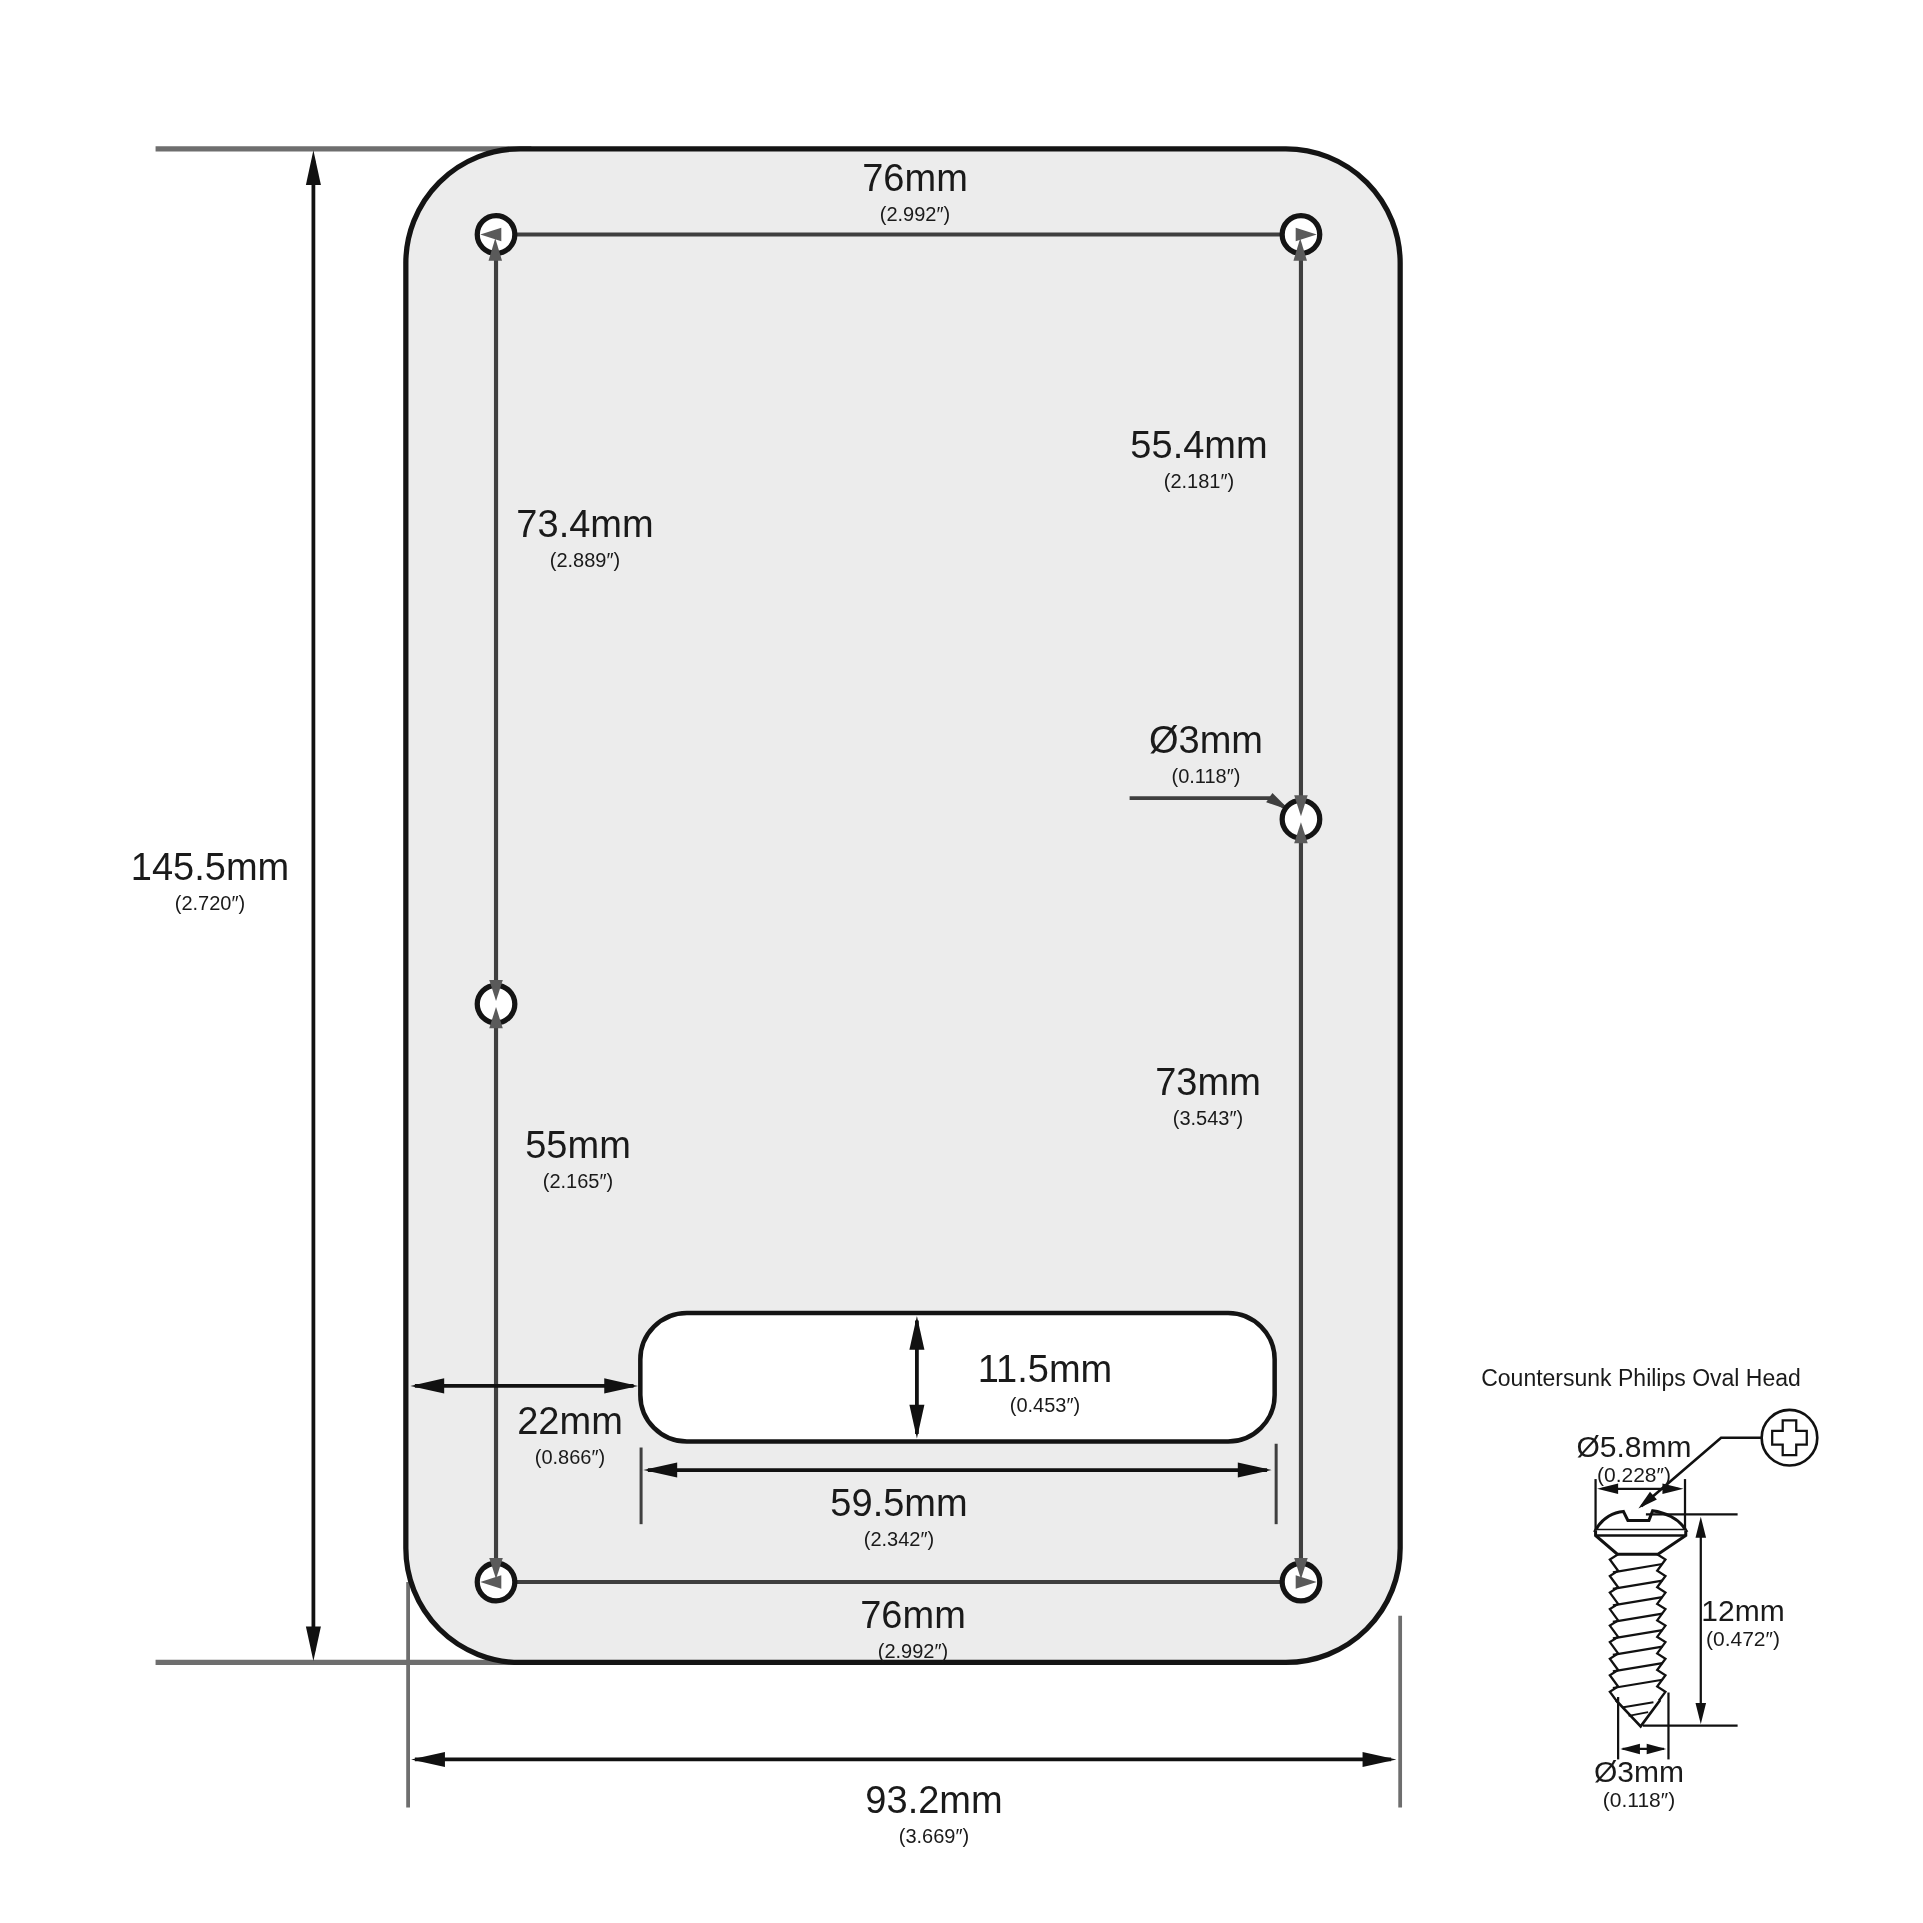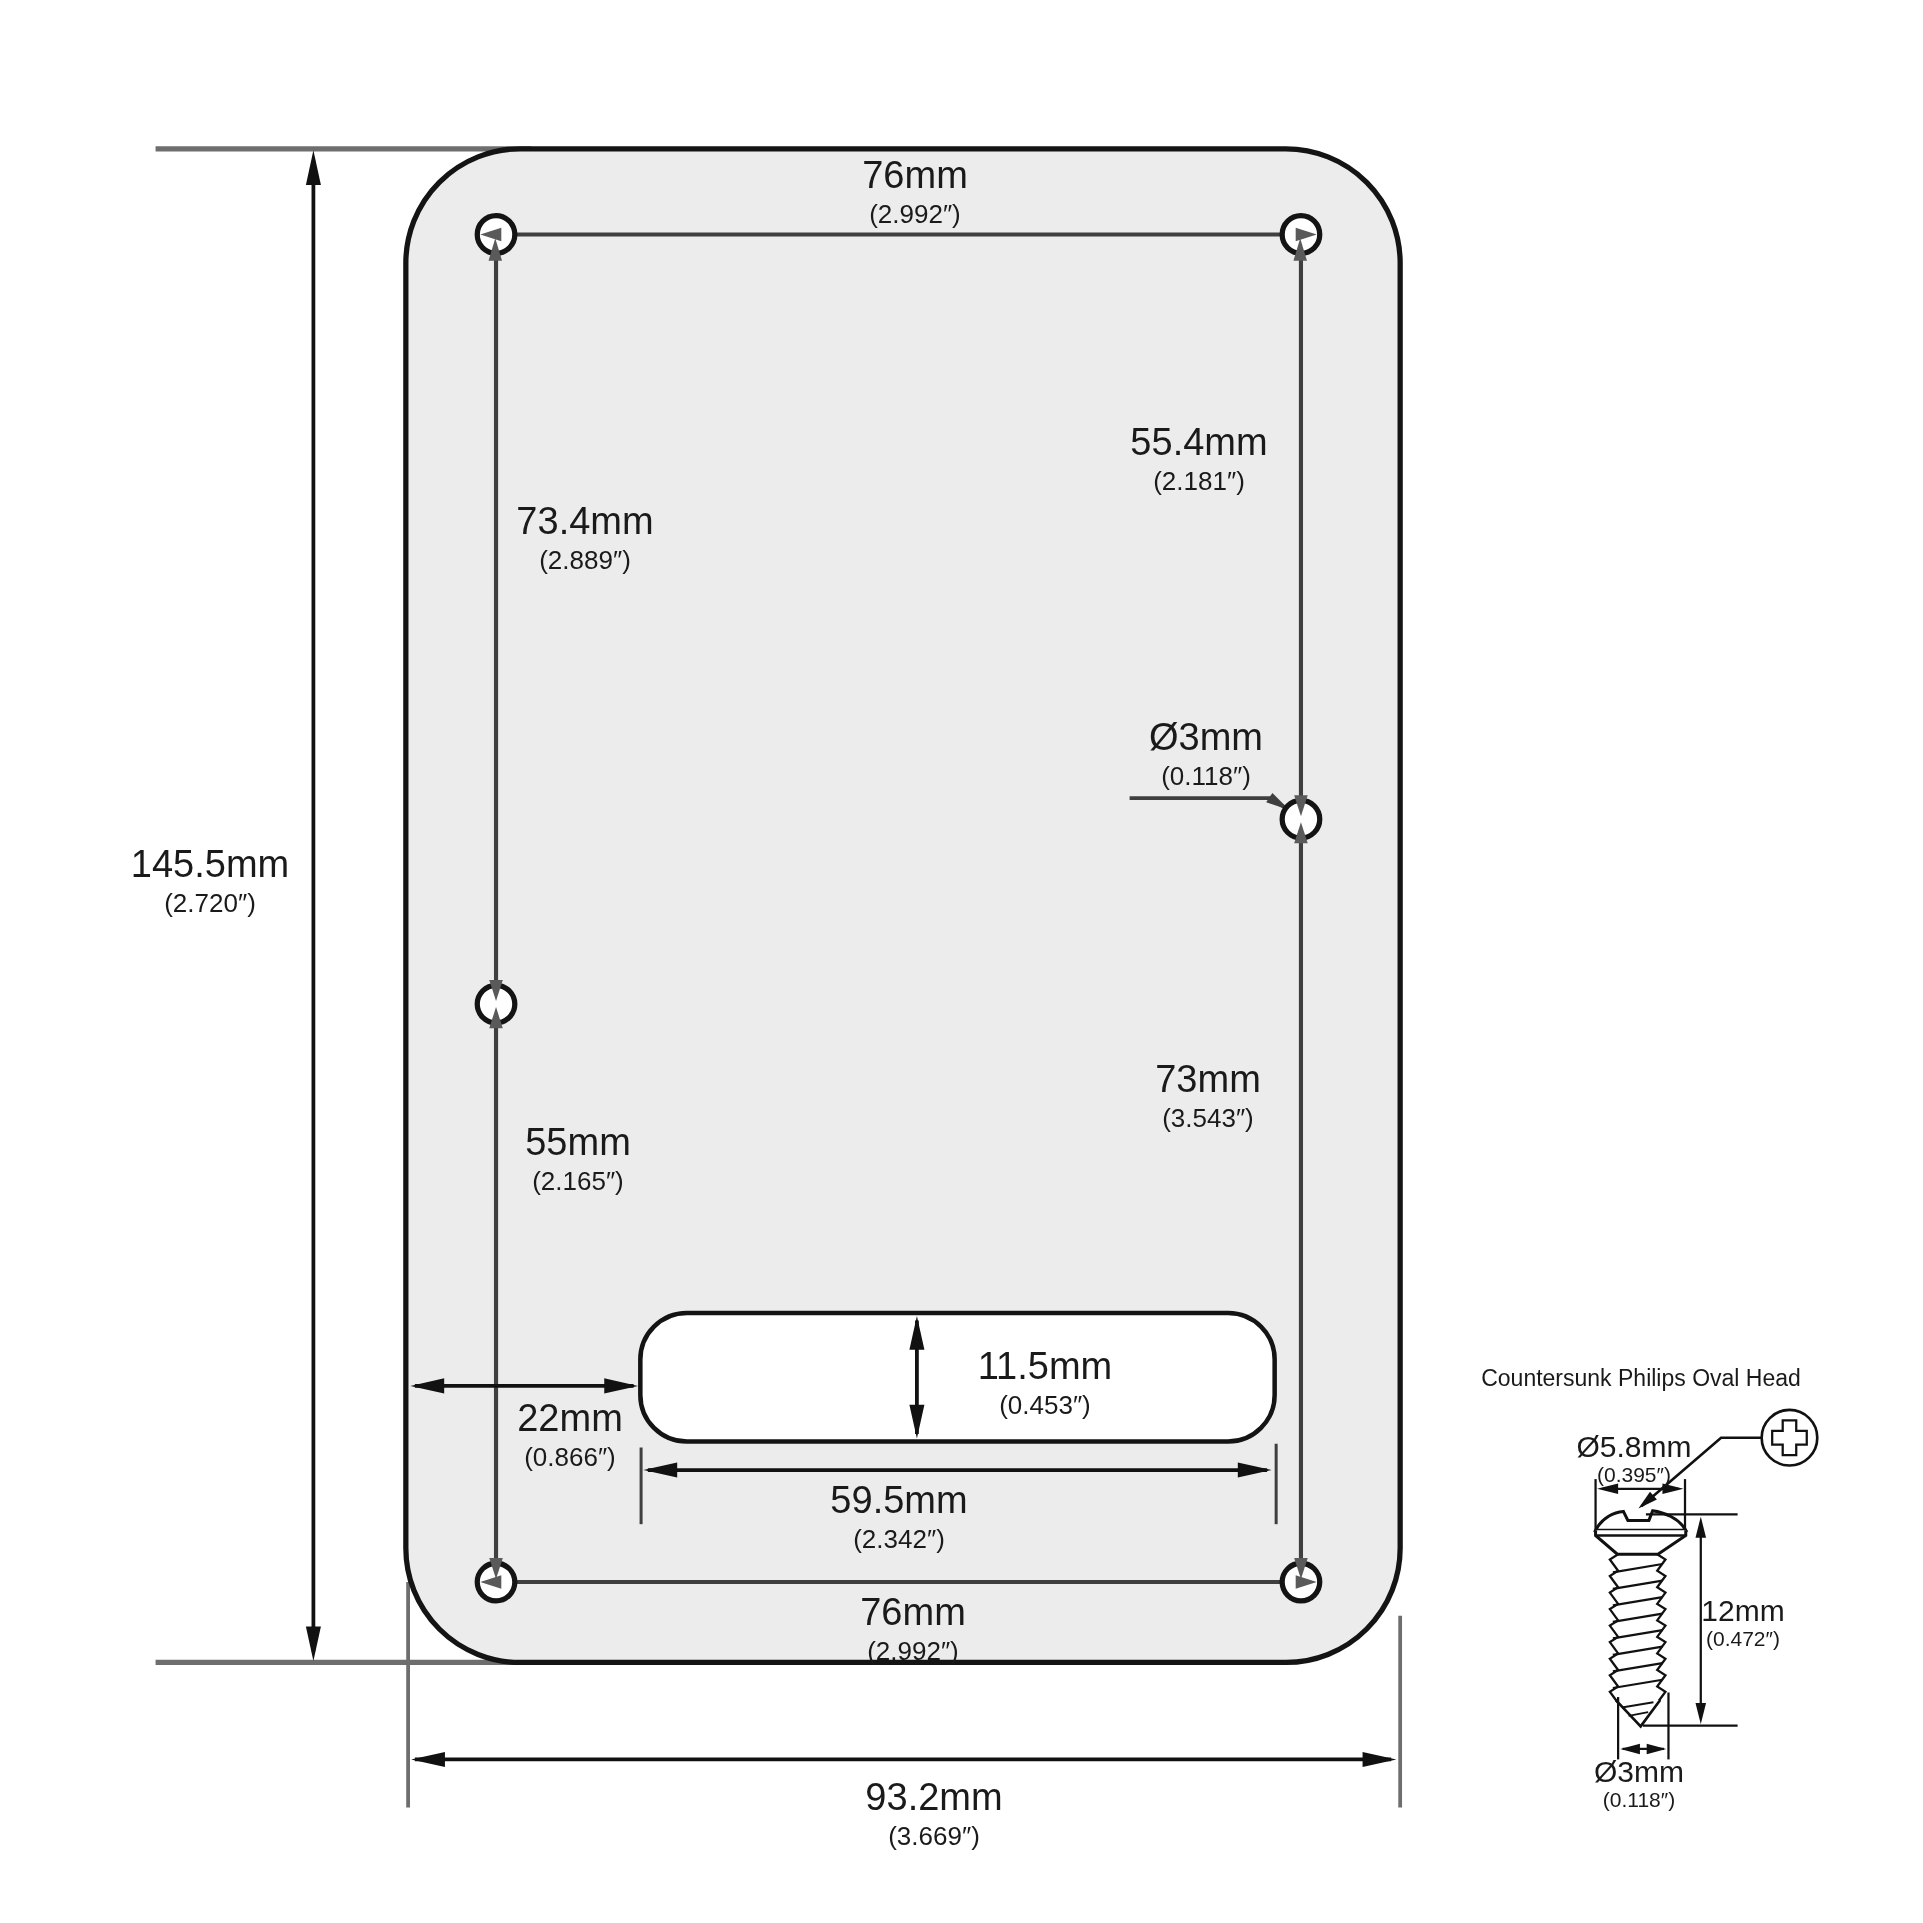--- a/index.html
+++ b/index.html
@@ -3,21 +3,21 @@
 <meta charset="utf-8">
 <style>
   html,body{margin:0;padding:0;background:#ffffff;}
   #canvas{
     position:relative;width:1924px;height:1924px;background:#ffffff;
     font-family:"Liberation Sans","DejaVu Sans",sans-serif;color:#1a1a1a;overflow:hidden;padding-left:18px;
   }
   #drawing{position:absolute;left:0;top:0;}
   .dim{position:absolute;transform:translate(-50%,-50%);text-align:center;white-space:nowrap;line-height:1.04;}
   .dim .mm{font-size:38px;}
-  .dim .in{font-size:26px;margin-top:5px;}
+  .dim .in{font-size:20px;margin-top:5px;}
   .dim.small .mm{font-size:30px;}
   .dim.small .in{font-size:21px;margin-top:1.5px;}
   .title{position:absolute;transform:translate(-50%,-50%);font-size:23px;white-space:nowrap;text-align:center;}
 </style>
 </head>
 <body>
 
 <div id="canvas">
 
   <svg id="drawing" width="1924" height="1924" viewBox="0 0 2560 2560">
@@ -214,21 +214,21 @@
 
   <div class="dim" style="left:934px;top:1814px">
     <div class="mm">93.2mm</div>
     <div class="in">(3.669″)</div>
   </div>
 
   <div class="title" style="left:1641px;top:1378px">Countersunk Philips Oval Head</div>
 
   <div class="dim small" style="left:1634px;top:1458px">
     <div class="mm">Ø5.8mm</div>
-    <div class="in">(0.395″)</div>
+    <div class="in">(0.228″)</div>
   </div>
 
   <div class="dim small" style="left:1743px;top:1622px">
     <div class="mm">12mm</div>
     <div class="in">(0.472″)</div>
   </div>
 
   <div class="dim small" style="left:1639px;top:1783px">
     <div class="mm">Ø3mm</div>
     <div class="in">(0.118″)</div>

